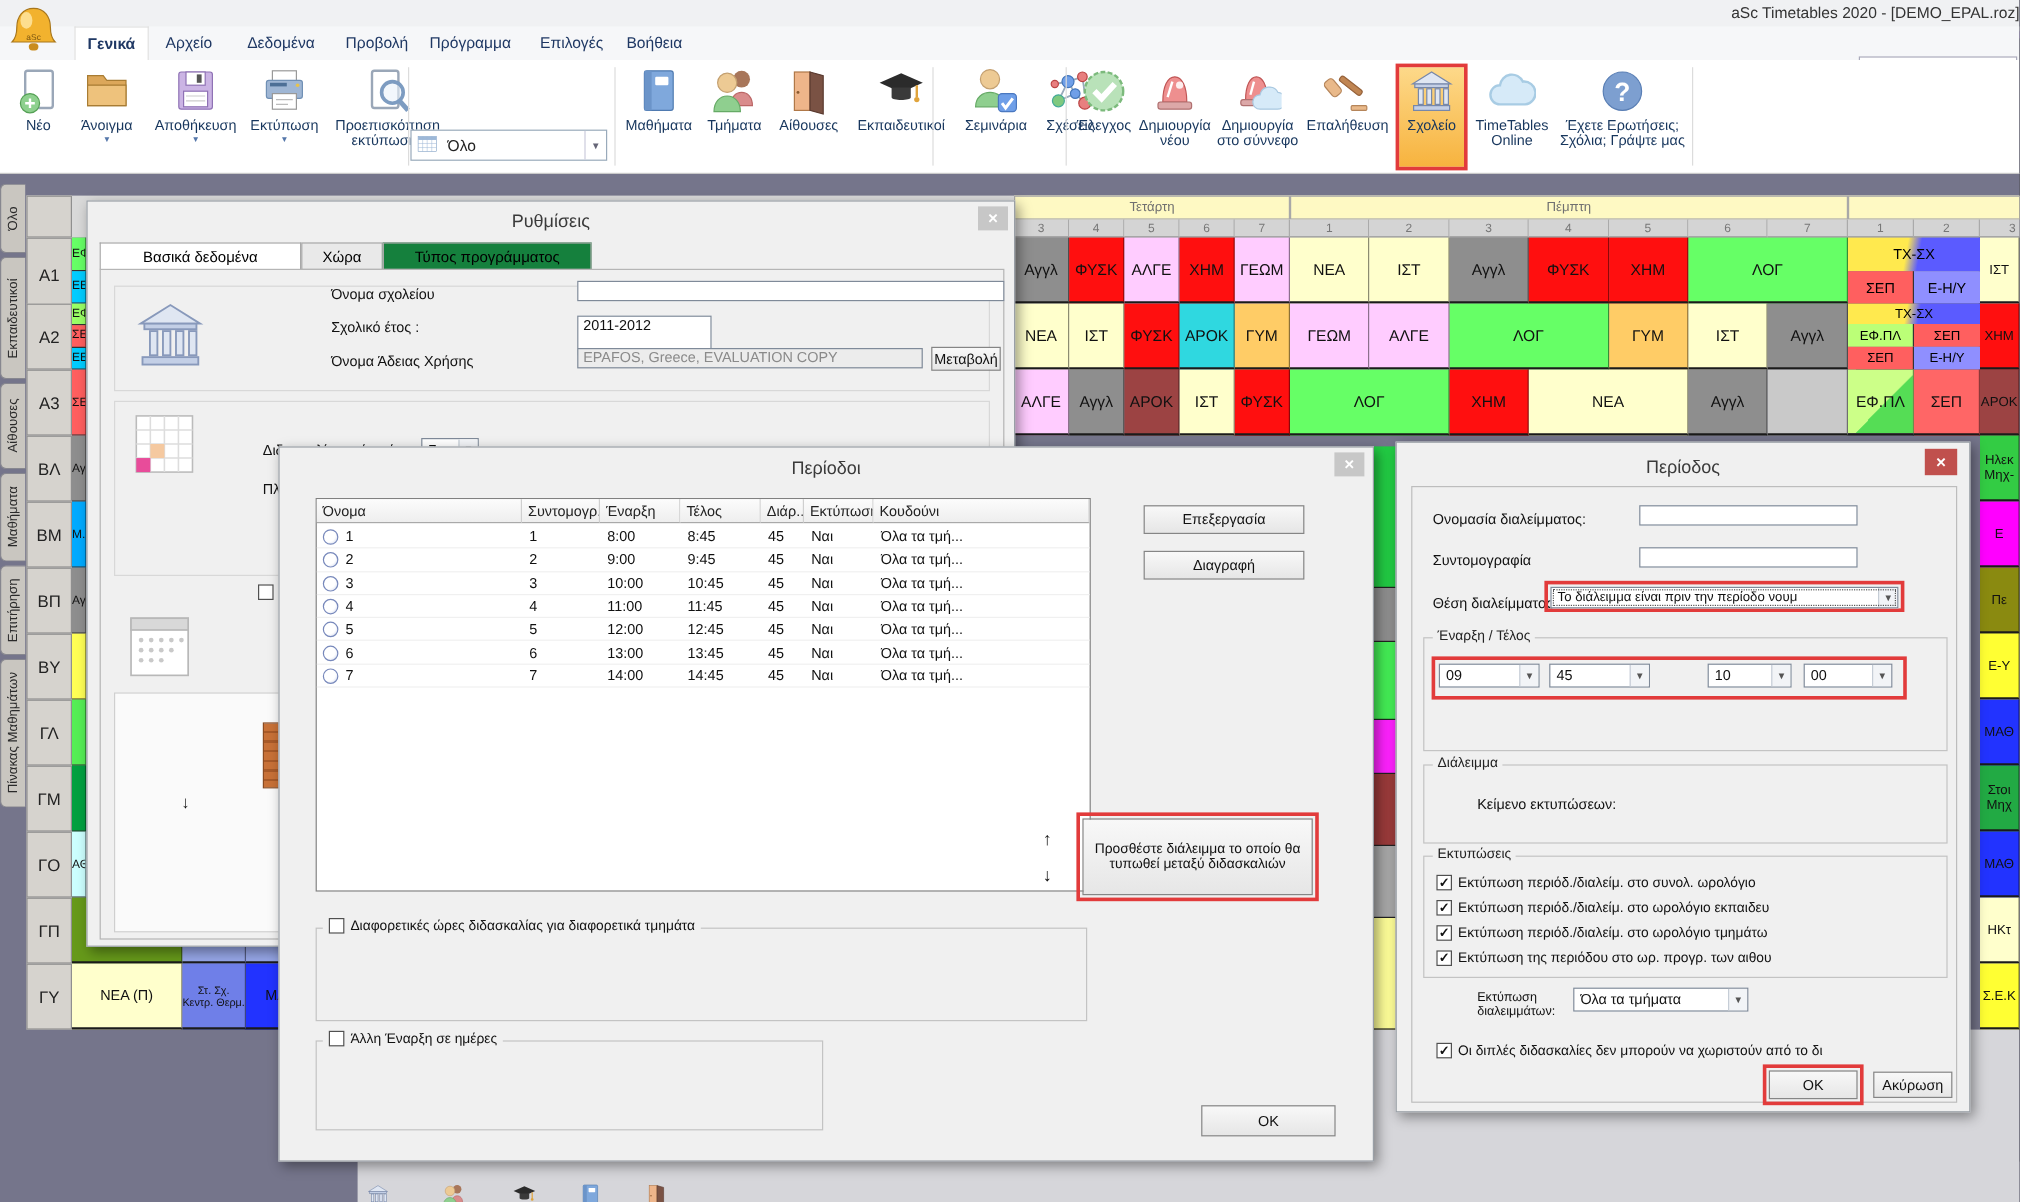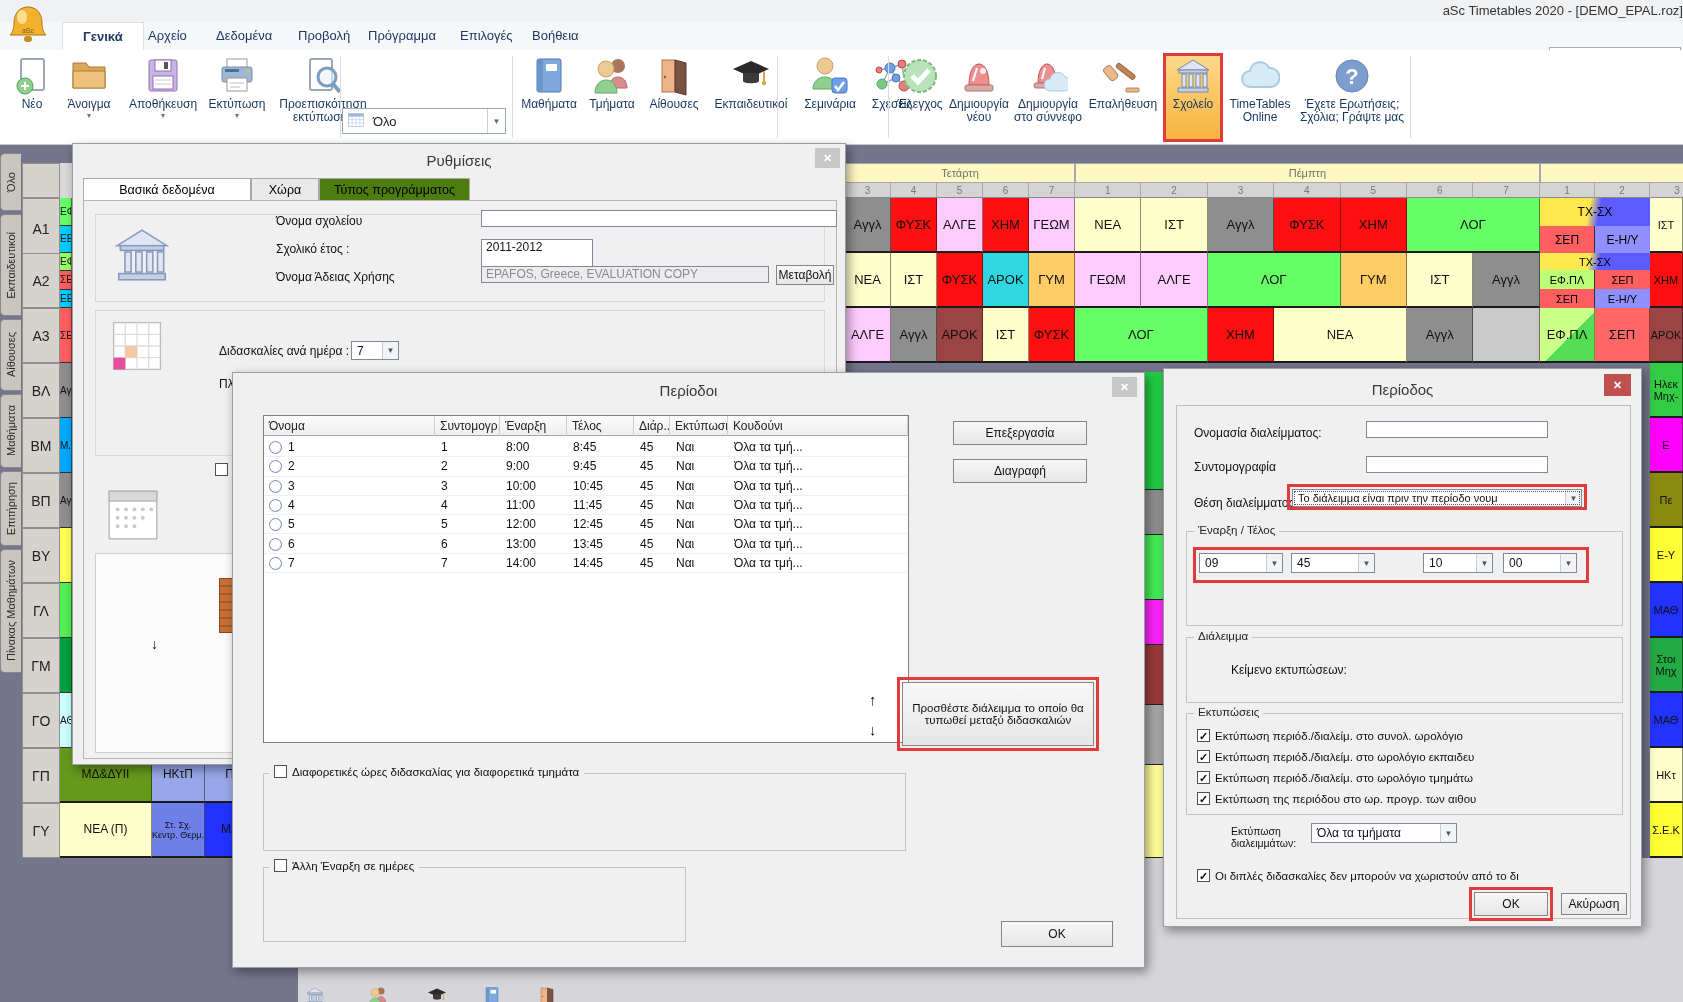--- a/index.html
+++ b/index.html
@@ -2,21 +2,21 @@
 <html><head>
 <meta charset="utf-8">
 <style>
 *{margin:0;padding:0;box-sizing:border-box}
 body{font-family:"Liberation Sans",sans-serif;background:#444}
 #app{position:relative;width:1683px;height:1002px;overflow:hidden;background:#75758b}
 .abs{position:absolute}
 
 #titlebar{left:0;top:0;width:1683px;height:32px;background:#f0f1f3;border-bottom:6px solid #4c1d95;text-align:right;font-size:13px;color:#333;line-height:22px}
 #menubar{left:0;top:22px;width:1683px;height:28px;background:#f6f7f9}
-.mtab{position:absolute;top:0;height:28px;line-height:28px;padding:0 20px;font-size:13px;color:#1f3864;cursor:default}
+.mtab{position:absolute;top:0;height:28px;line-height:28px;padding:0 10px;font-size:13px;color:#1f3864;cursor:default}
 .mtab.active{background:#fff;font-weight:bold;border:1px solid #e0e0e0;border-bottom:none}
 #ribbon{left:0;top:50px;width:1683px;height:95px;background:#fff;border-bottom:1px solid #c9c9c9}
 .ritem{position:absolute;top:4px;display:flex;flex-direction:column;align-items:center;color:#17365d;font-size:12px;text-align:center;line-height:13px;cursor:default}
 .ritem .ic{width:44px;height:44px;display:flex;align-items:center;justify-content:center}
 .ritem .ar{color:#5577aa;font-size:8px;line-height:9px}
 .rsep{position:absolute;top:6px;width:1px;height:82px;background:#dcdcdc}
 .hl-school{position:absolute;left:1163px;top:3px;width:60px;height:89px;background:linear-gradient(#fdd98a,#f7b33e);border:3px solid #e23b3b}
 #viewcombo{left:342px;top:58px;width:164px;height:26px;background:#fff;border:1px solid #9ab;display:flex;align-items:center;font-size:13px;color:#222}
 #findbox{right:2px;top:25px;width:132px;height:22px;background:#fff;border:1px solid #aab}
 #findlabel{right:140px;top:27px;font-size:13px;color:#1f3864}
@@ -468,27 +468,27 @@
           <rect x="8" y="3" width="6" height="33" fill="#6b94c9"></rect>
           <rect x="17" y="8" width="11" height="7" rx="1" fill="#fff"></rect>
         </svg></div>
       <div class="abs" style="left:537px;top:986px;width:20px;height:20px;z-index:6"><svg width="20" height="20" viewBox="0 0 40 40">
           <rect x="8" y="4" width="13" height="32" fill="#eeb58a" stroke="#b07848"></rect>
           <path d="M21 4l11 3v32l-11-3z" fill="#7a5244" stroke="#5a3a30"></path>
           <circle cx="11" cy="21" r="1.2" fill="#8a5a30"></circle>
         </svg></div>
     </div>
 
-  <div class="dlg" style="left:72px;top:143px;width:774px;height:622px;z-index:10">
+  <div class="dlg" style="left:72px;top:167px;width:774px;height:622px;z-index:10">
     <div class="dtitle" style="top:8px">Ρυθμίσεις</div>
     <div class="xbtn" style="right:5px;top:4px">✕</div>
     <div id="settingstabs">
         <div class="abs" style="left:10px;top:34px;width:168px;height:23px;border:1px solid #a8a8a8;font-size:12.5px;display:flex;align-items:center;justify-content:center;background:#fff;border-bottom:1px solid #fff;font-weight:normal">Βασικά δεδομένα</div>
         <div class="abs" style="left:178px;top:34px;width:68px;height:23px;border:1px solid #a8a8a8;font-size:12.5px;display:flex;align-items:center;justify-content:center;background:#e9e9e9">Χώρα</div>
-        <div class="abs" style="left:246px;top:34px;width:151px;height:23px;border:1px solid #a8a8a8;font-size:12.5px;display:flex;align-items:center;justify-content:center;background:#4d7c0f">Τύπος προγράμματος</div>
+        <div class="abs" style="left:246px;top:34px;width:174px;height:23px;border:1px solid #a8a8a8;font-size:12.5px;display:flex;align-items:center;justify-content:center;background:#15803d">Τύπος προγράμματος</div>
       </div>
     <div class="abs" style="left:10px;top:56px;width:754px;height:559px;border:1px solid #b5b5b5"></div>
     <div class="abs" style="left:22px;top:70px;width:730px;height:88px;border:1px solid #d8d8d8"></div>
     <div class="abs" style="left:36px;top:80px">
       <svg width="66" height="62" viewBox="0 0 40 40">
           <path d="M4 14L20 4l16 10z" fill="#dfe6f2" stroke="#8899bb"></path>
           <rect x="6" y="14" width="28" height="3" fill="#c3cfe6" stroke="#8899bb"></rect>
           <rect x="9" y="18" width="4" height="13" fill="#dfe6f2" stroke="#8899bb"></rect>
           <rect x="16" y="18" width="4" height="13" fill="#dfe6f2" stroke="#8899bb"></rect>
           <rect x="23" y="18" width="4" height="13" fill="#dfe6f2" stroke="#8899bb"></rect>

